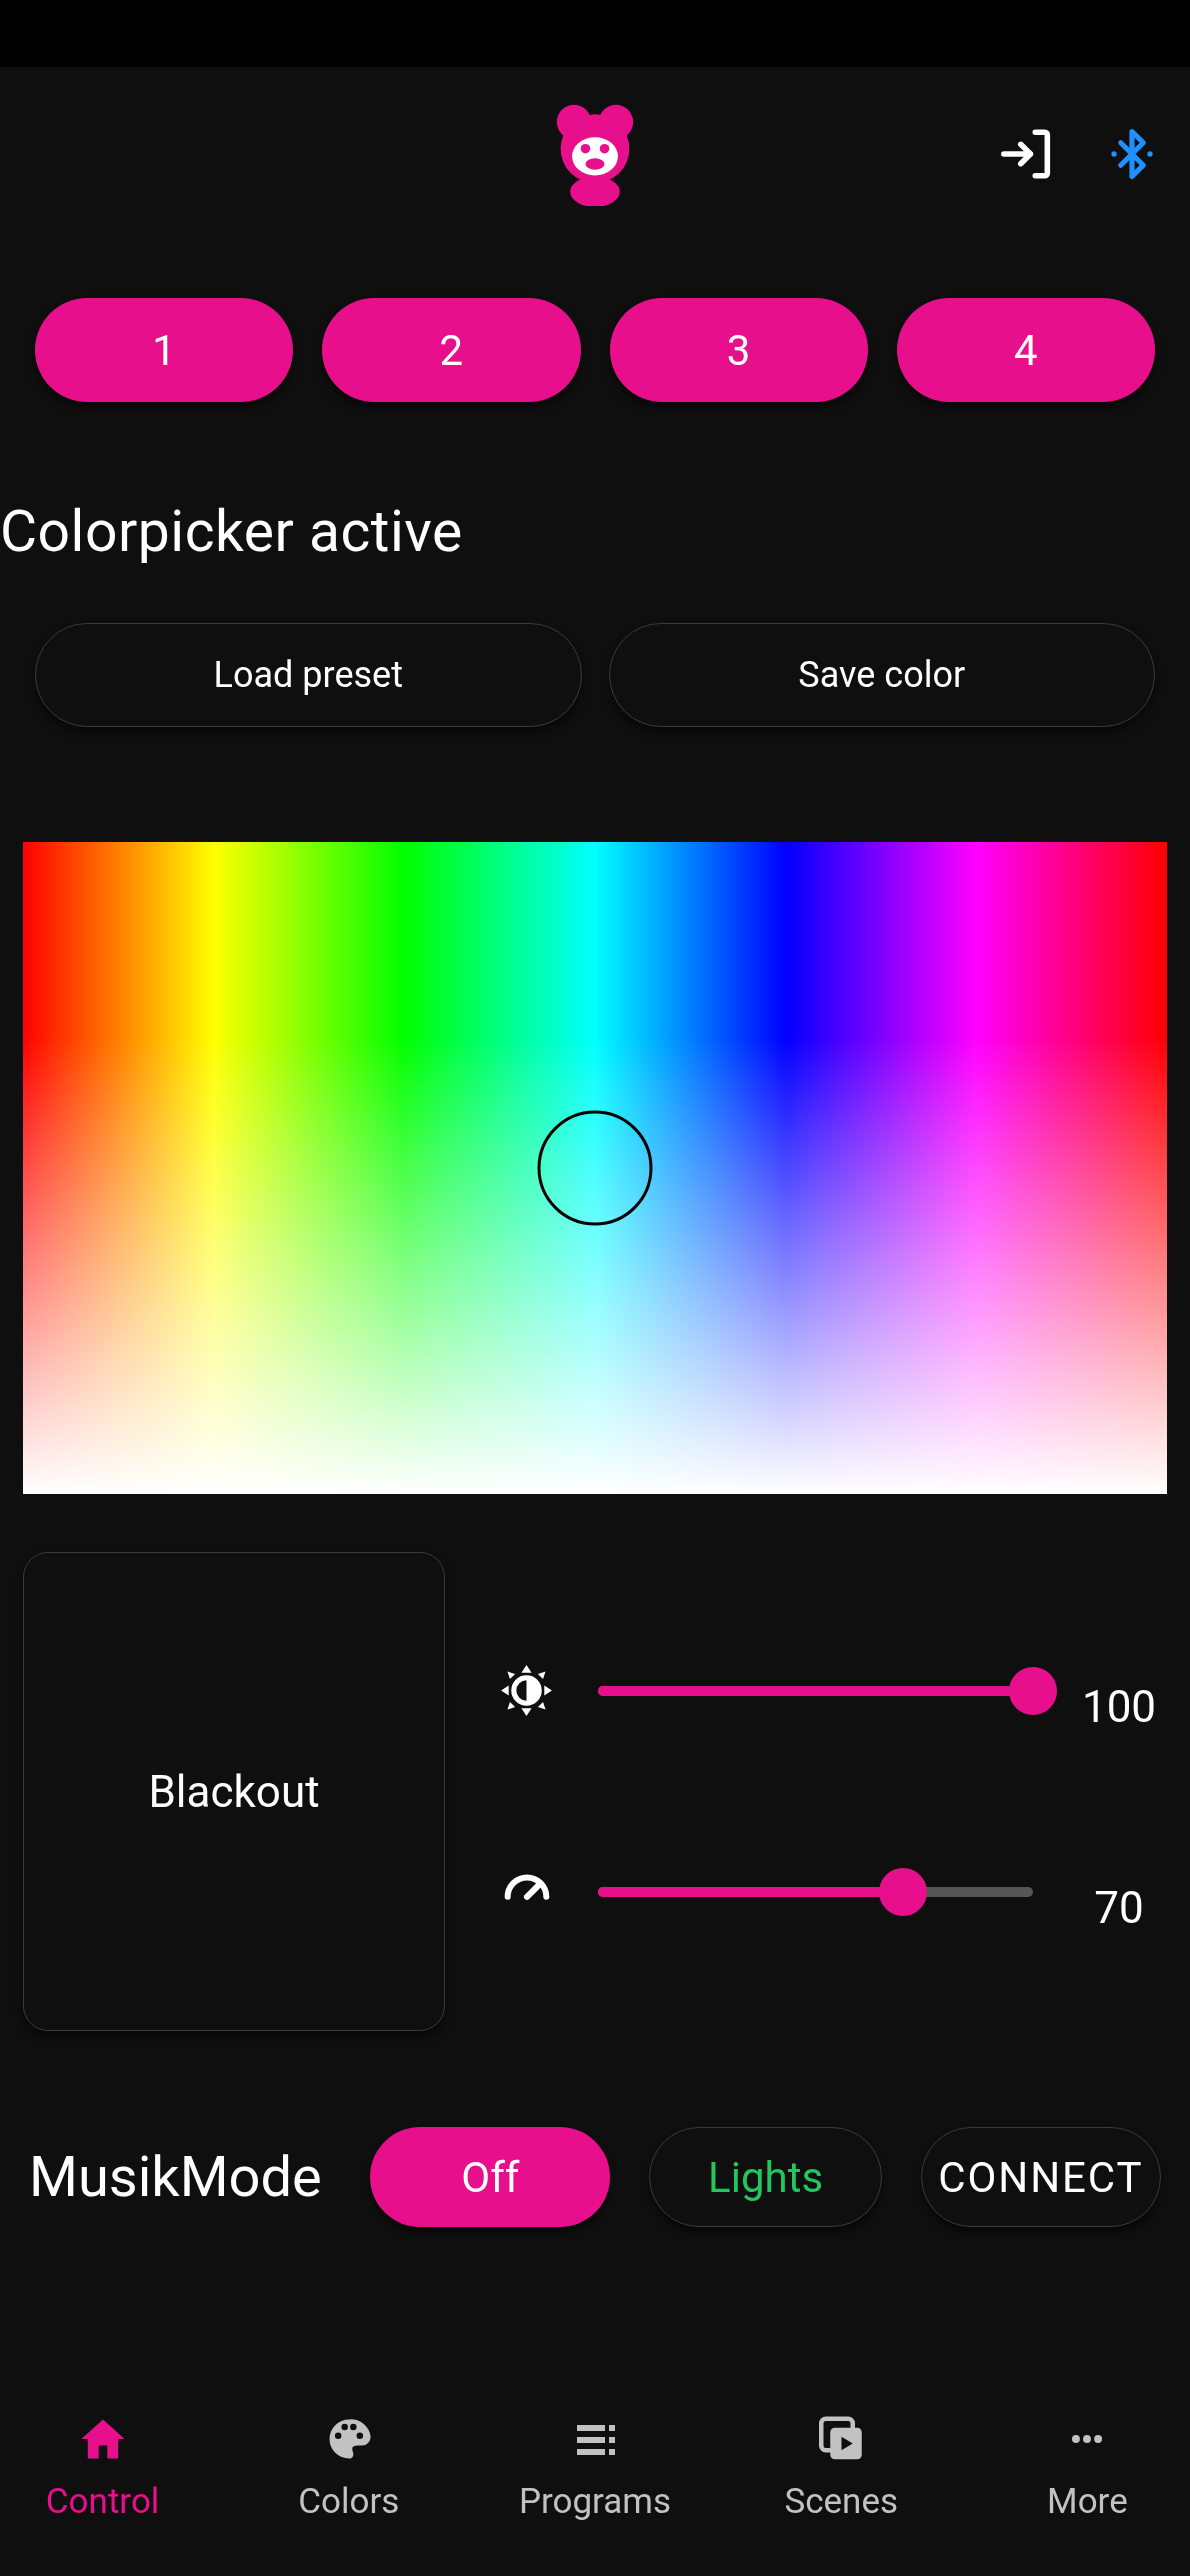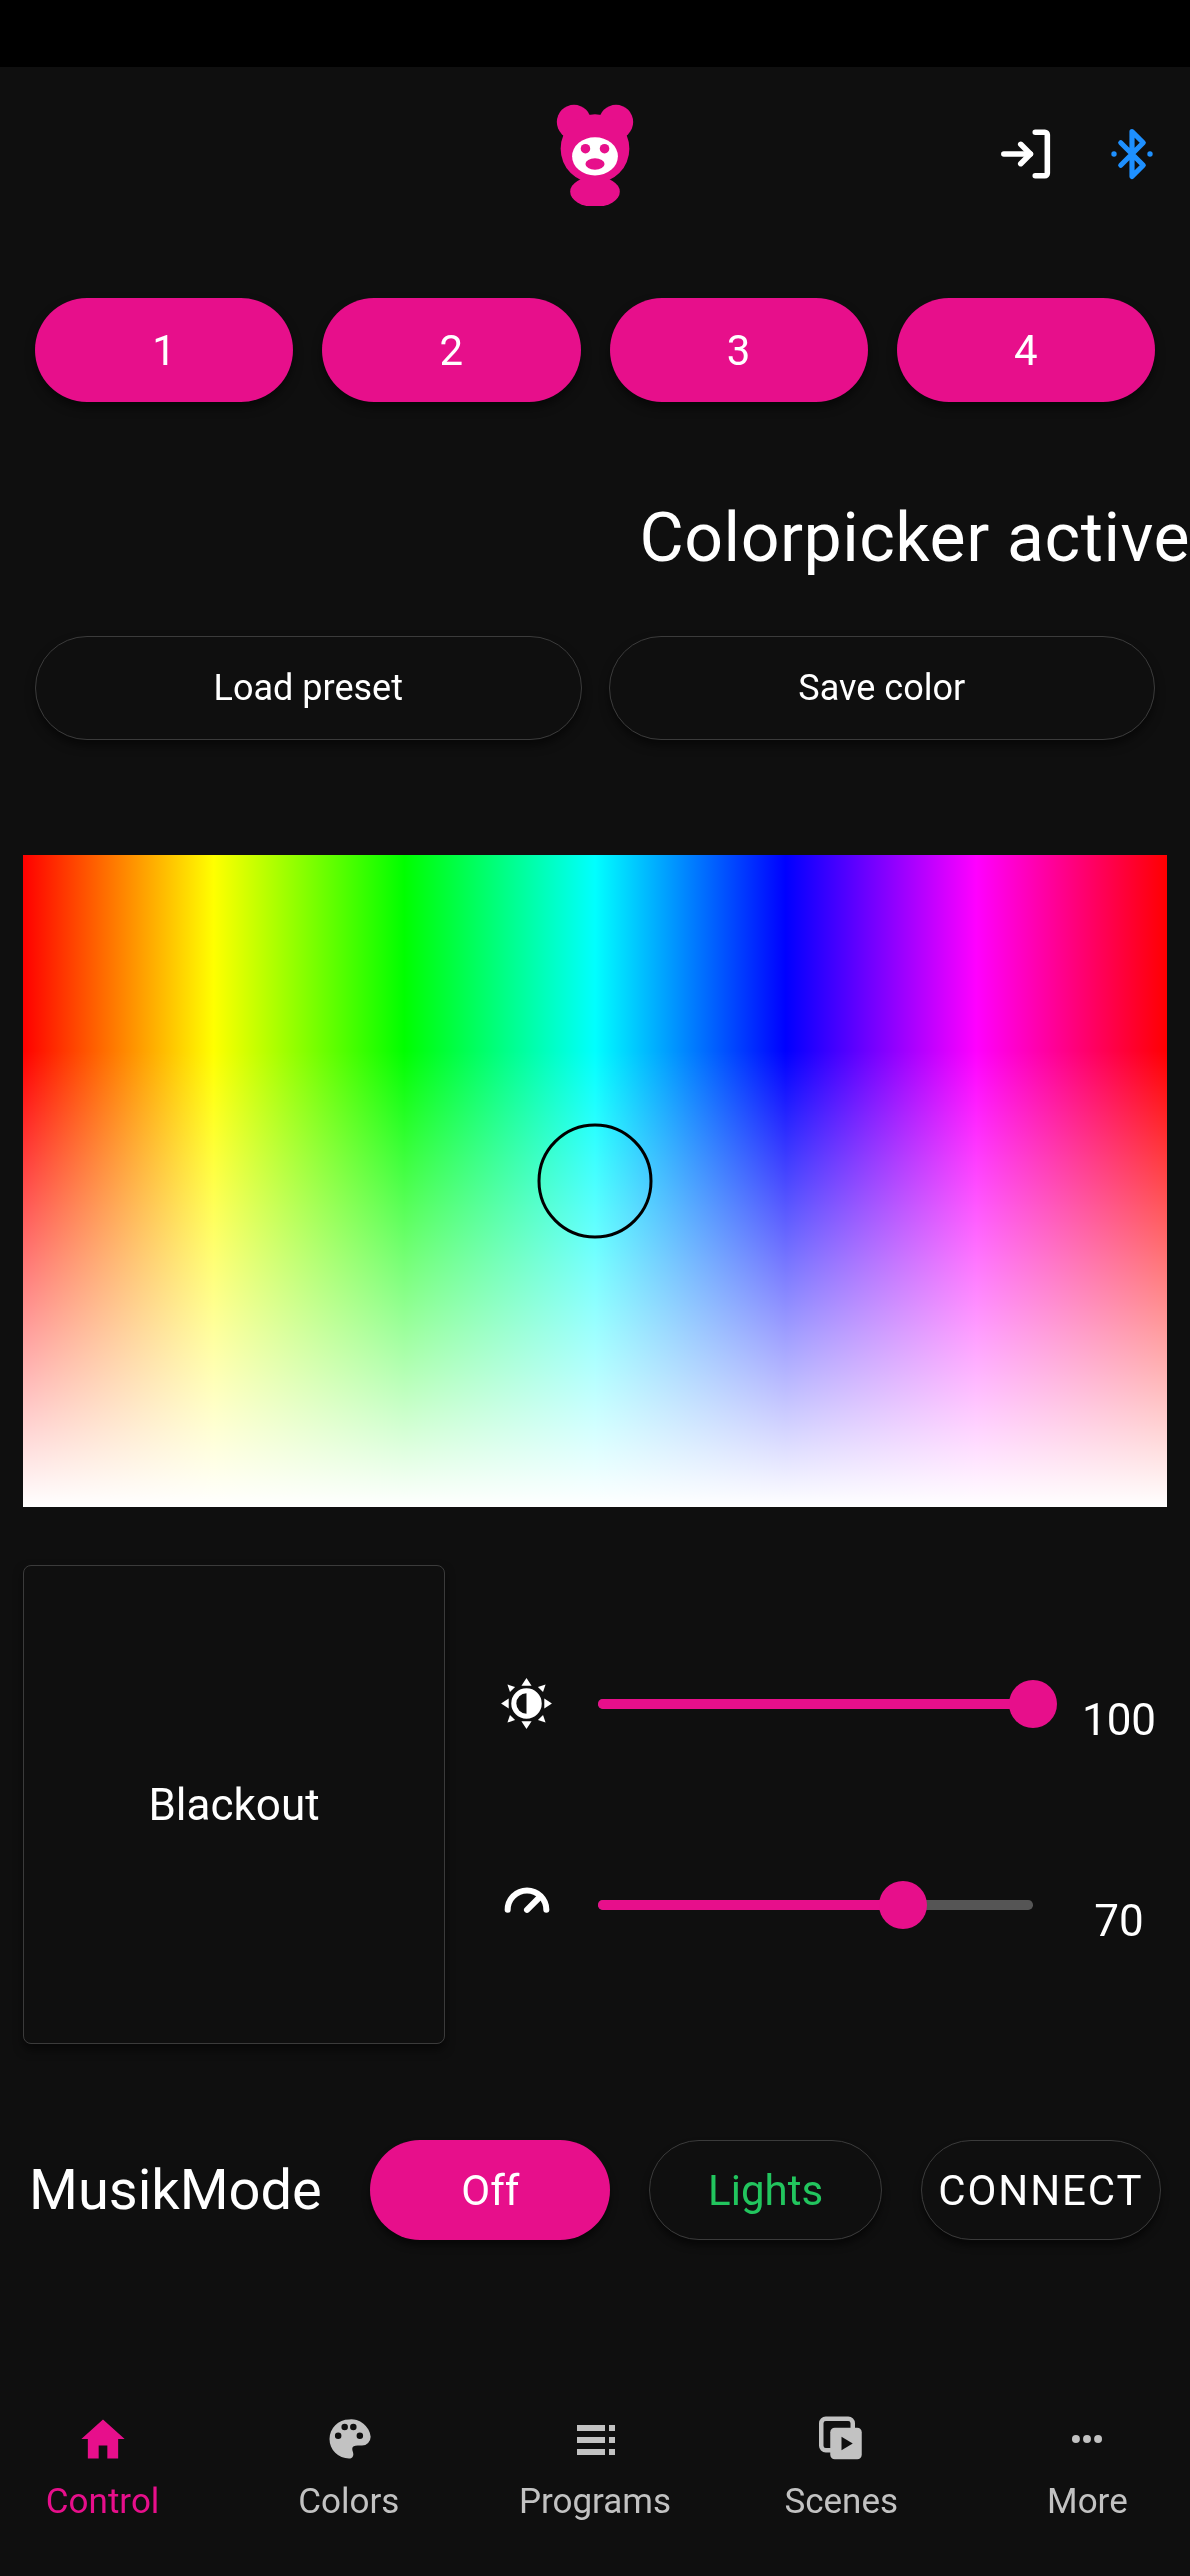--- a/index.html
+++ b/index.html
@@ -50,22 +50,22 @@
     height: 104px;
     display:flex; align-items:center; justify-content:center;
     font-size: 42px;
     font-weight: 400;
     color: #fff;
     box-shadow: 0 5.8px 9.6px rgba(0,0,0,.5);
   }
   .group-chip.first { flex: 1.15; }
 
   .heading {
-    text-align: right;
-    font-size: 68px;
+    text-align: left;
+    font-size: 57px;
     font-weight: 400;
     padding: 67px 0 58px 0;
     color: #fff;
     letter-spacing: 0.5px;
   }
 
   .preset-row {
     display:flex;
     gap: 27px;
     padding: 0 35px;
@@ -113,21 +113,21 @@
   .sliders-area {
     display:flex;
     padding: 58px 23px 0 23px;
     gap: 48px;
     align-items: stretch;
   }
   .blackout {
     width: 422px;
     height: 479px;
     border: 1.9px solid #3b3b3b;
-    border-radius: 8px;
+    border-radius: 25px;
     display:flex; align-items:center; justify-content:center;
     font-size: 44px;
     box-shadow: 0 5.8px 9.6px rgba(0,0,0,.5);
   }
   .sliders-col {
     flex:1;
     display:flex;
     flex-direction:column;
     justify-content: space-around;
     padding: 38px 0;

